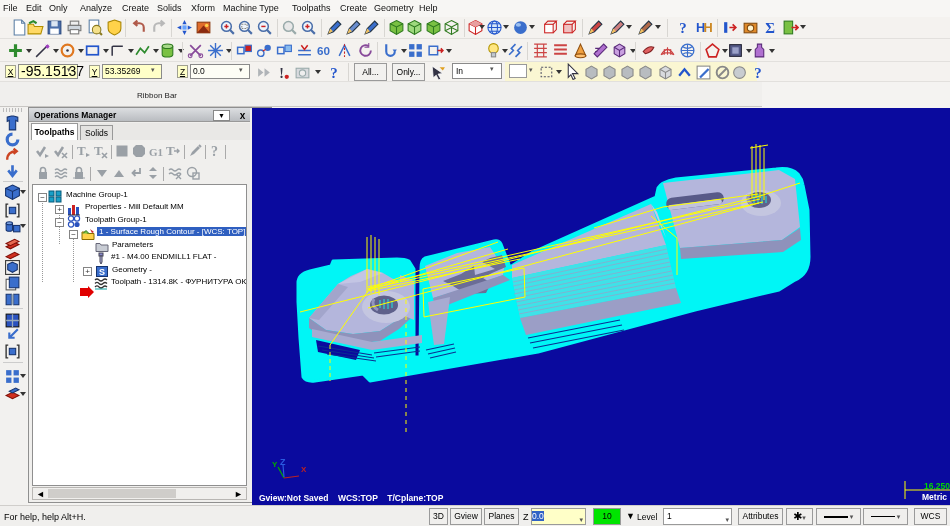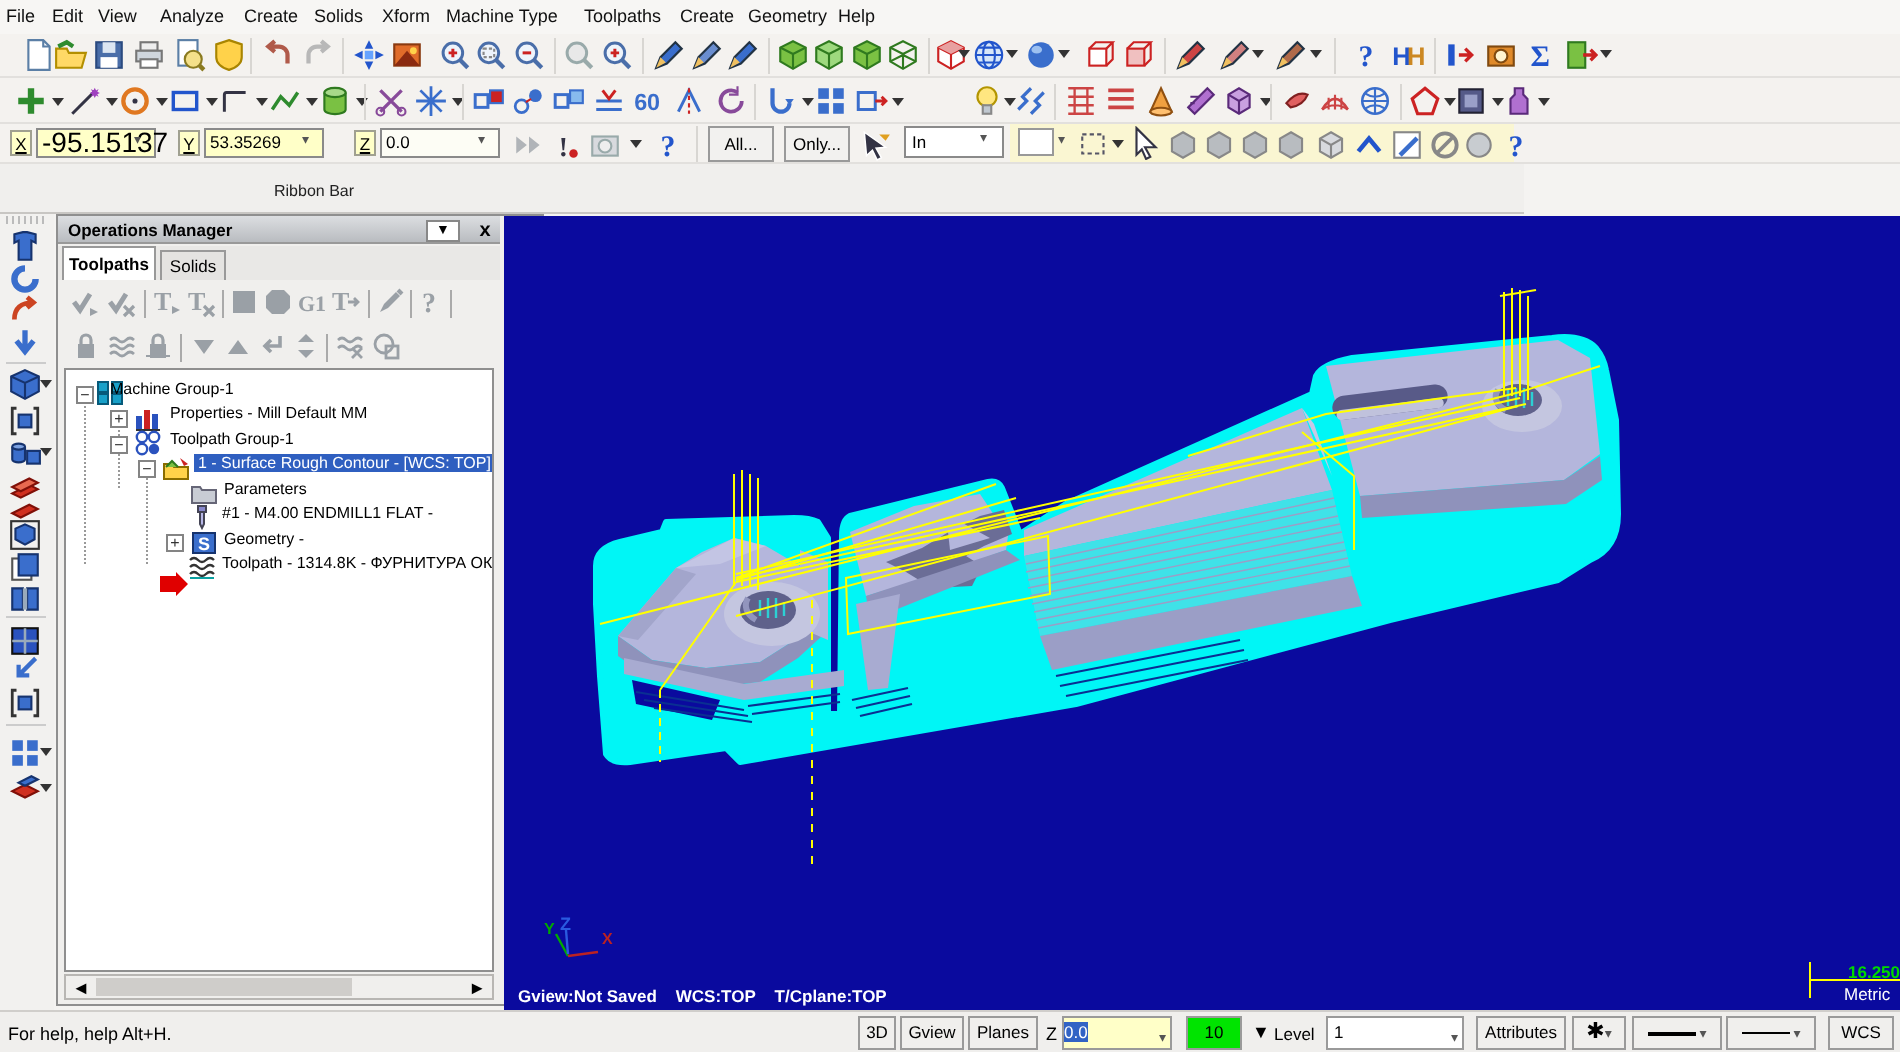--- a/index.html
+++ b/index.html
@@ -14,21 +14,21 @@
 #ptitle{position:absolute;left:0;top:0;width:221px;height:14px;background:linear-gradient(#dcdee1,#b9bcc0);border-bottom:1px solid #999;font-size:8.5px;font-weight:bold;color:#000;padding-left:5px;line-height:14px}
 .tree{font-size:8px;color:#000;white-space:nowrap}
 #viewport{position:absolute;left:252px;top:108px;width:698px;height:397px;background:#0a0a9e;overflow:hidden}
 #bottom{position:absolute;left:0;top:505px;width:950px;height:21px;background:#f0efed;border-top:1px solid #d0cecb;font-size:8.5px}
 .bb{position:absolute;top:2px;height:17px;border:1px solid #9a9a9a;background:#f0efed;font-size:8.5px;text-align:center;line-height:15px;color:#000}
 </style></head>
 <body>
 <div id="menubar">
 <span style="left:3px">File</span>
     <span style="left:26px">Edit</span>
-    <span style="left:49px">View</span>
+    <span style="left:49px">Only</span>
     <span style="left:80px">Analyze</span>
     <span style="left:122px">Create</span>
     <span style="left:157px">Solids</span>
     <span style="left:191px">Xform</span>
     <span style="left:223px">Machine Type</span>
     <span style="left:292px">Toolpaths</span>
     <span style="left:340px">Create</span>
     <span style="left:374px">Geometry</span>
     <span style="left:419px">Help</span>
 </div>
@@ -589,21 +589,21 @@
       <span style="position:absolute;left:9px;top:10px;width:1px;height:88px;background:repeating-linear-gradient(#999 0 1px,transparent 1px 2px)"></span>
       <span style="position:absolute;left:26px;top:22px;width:1px;height:38px;background:repeating-linear-gradient(#999 0 1px,transparent 1px 2px)"></span>
       <span style="position:absolute;left:40px;top:48px;width:1px;height:50px;background:repeating-linear-gradient(#999 0 1px,transparent 1px 2px)"></span>
       <span style="position:absolute;left:5px;top:8px;width:9px;height:9px;background:#fff;border:1px solid #848484;font-size:8px;line-height:7px;text-align:center;color:#333">−</span>
       <svg style="position:absolute;left:15px;top:5px" width="14" height="13" viewBox="0 0 14 13">
         <rect x="1" y="1" width="5" height="5" fill="#18a0c8" stroke="#075a7a"></rect>
         <rect x="8" y="1" width="5" height="5" fill="#18a0c8" stroke="#075a7a"></rect>
         <rect x="1" y="7" width="5" height="5" fill="#18a0c8" stroke="#075a7a"></rect>
         <rect x="8" y="7" width="5" height="5" fill="#18a0c8" stroke="#075a7a"></rect>
       </svg>
-      <span class="tree" style="position:absolute;left:22px;top:5px">Machine Group-1</span>
+      <span class="tree" style="position:absolute;left:33px;top:5px">Machine Group-1</span>
       <span style="position:absolute;left:22px;top:20px;width:9px;height:9px;background:#fff;border:1px solid #848484;font-size:8px;line-height:7px;text-align:center;color:#333">+</span>
       <svg style="position:absolute;left:34px;top:18px" width="14" height="13" viewBox="0 0 14 13">
         <rect x="1" y="5" width="3" height="7" fill="#2a52be"></rect>
         <rect x="5" y="2" width="3" height="10" fill="#cc2222"></rect>
         <rect x="9" y="4" width="3" height="8" fill="#2a52be"></rect>
         <path d="M1,12 h12" stroke="#333"></path>
       </svg>
       <span class="tree" style="position:absolute;left:52px;top:17px">Properties - Mill Default MM</span>
       <span style="position:absolute;left:22px;top:33px;width:9px;height:9px;background:#fff;border:1px solid #848484;font-size:8px;line-height:7px;text-align:center;color:#333">−</span>
       <svg style="position:absolute;left:34px;top:30px" width="14" height="13" viewBox="0 0 14 13">
@@ -754,21 +754,21 @@
       <line x1="32" y1="370" x2="47" y2="368" stroke="#bb2222" stroke-width="1.2"></line>
       <text x="20" y="359" fill="#00aa00" font-size="8" font-weight="bold" font-family="Liberation Sans">Y</text>
       <text x="28" y="357" fill="#2a5ae0" font-size="9" font-weight="bold" font-family="Liberation Sans">Z</text>
       <text x="49" y="364" fill="#bb2222" font-size="8" font-weight="bold" font-family="Liberation Sans">X</text>
     </g>
     <line x1="653" y1="382" x2="698" y2="382" stroke="#ffff00" stroke-width="1"></line>
     <line x1="653" y1="373" x2="653" y2="391" stroke="#ffff00" stroke-width="1"></line>
   </svg>
   <div class="abs" style="left:7px;top:385px;color:#fff;font-size:8.5px;font-weight:bold">Gview:Not Saved&nbsp;&nbsp;&nbsp;&nbsp;WCS:TOP&nbsp;&nbsp;&nbsp;&nbsp;T/Cplane:TOP</div>
   <div class="abs" style="left:672px;top:373px;color:#00d800;font-size:8.5px;font-weight:bold">16.250</div>
-  <div class="abs" style="left:670px;top:384px;color:#fff;font-size:8.5px;font-weight:normal">Metric</div>
+  <div class="abs" style="left:670px;top:384px;color:#fff;font-size:8.5px;font-weight:bold">Metric</div>
 </div>
 <div id="bottom">
   <span style="position:absolute;left:4px;top:6px;color:#000;font-size:9px">For help, help Alt+H.</span>
   <div class="bb" style="left:429px;width:19px">3D</div>
   <div class="bb" style="left:450px;width:32px">Gview</div>
   <div class="bb" style="left:484px;width:35px">Planes</div>
   <span style="position:absolute;left:523px;top:6px;font-size:9px">Z</span>
   <div class="bb" style="left:531px;width:55px;background:#ffffc8;text-align:left"><span style="background:#3163c5;color:#fff">0.0</span><span style="position:absolute;right:2px;top:3px;font-size:7px;color:#555">▾</span></div>
   <div class="bb" style="left:593px;width:28px;background:#00e400">10</div>
   <span style="position:absolute;left:626px;top:5px;font-size:9px">▼</span>

